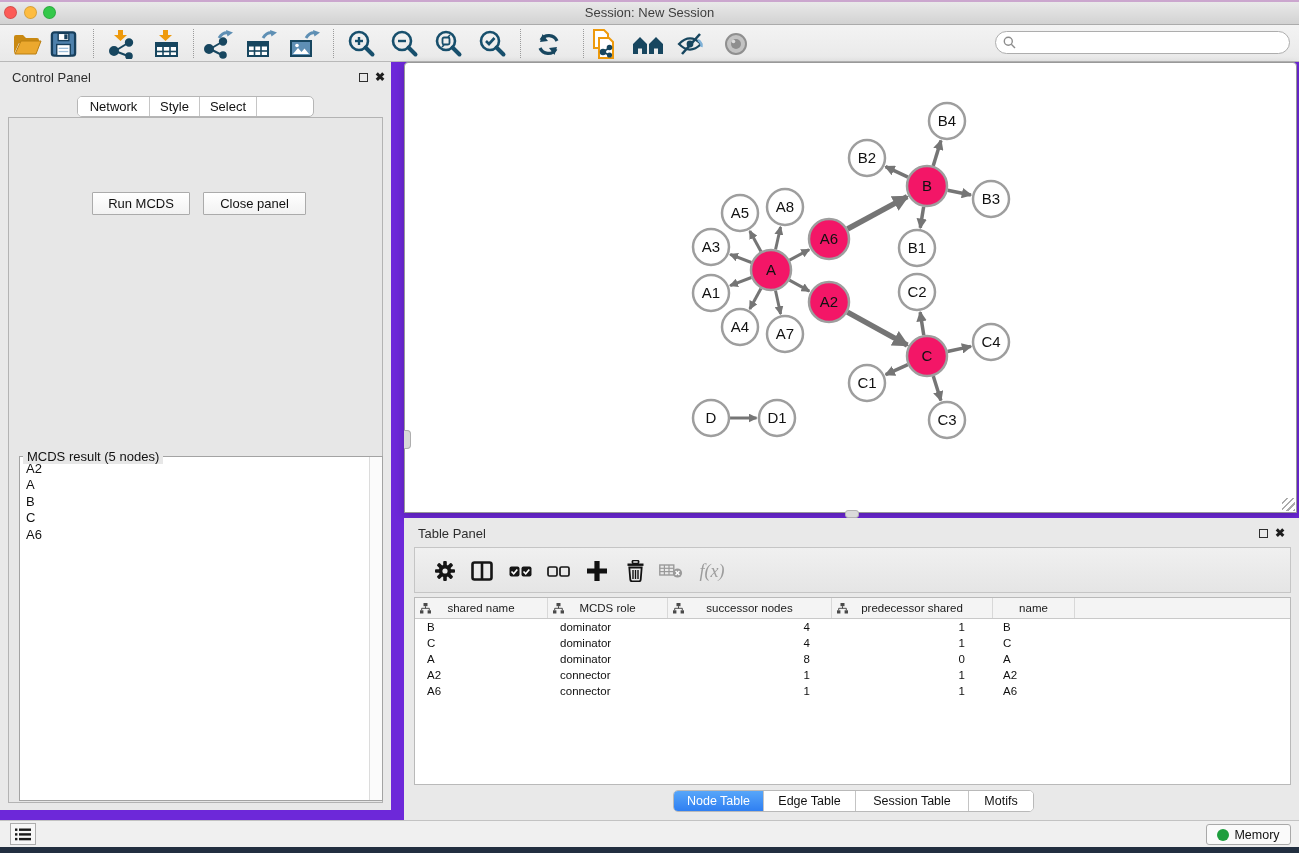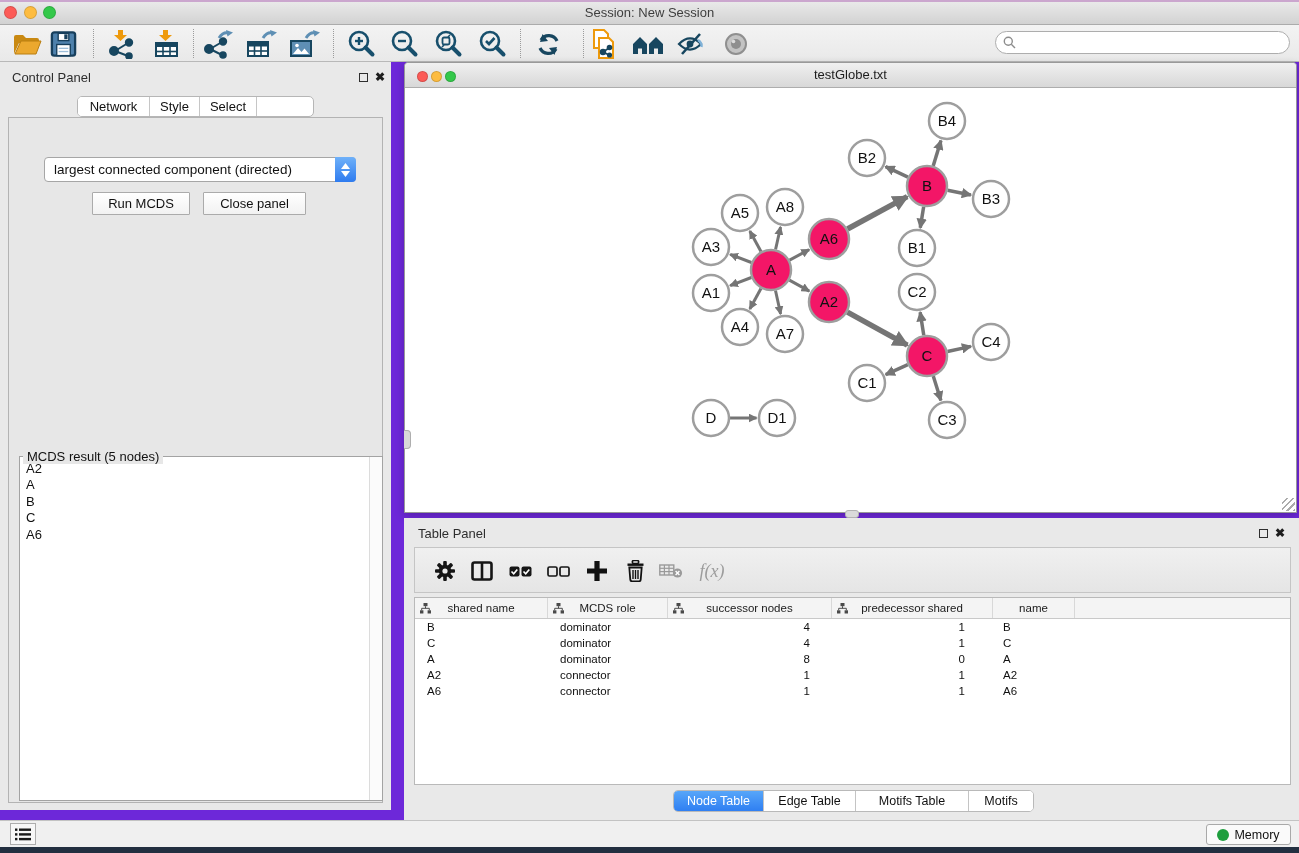--- a/index.html
+++ b/index.html
@@ -275,54 +275,37 @@
     <div class="panel-title">Control Panel</div>
     <div class="win-float" style="left:359px; top:11px;"></div>
     <div class="win-close" style="left:375px; top:9px;">✖</div>
     <div class="cp-tabs">
         <div class="cp-tab" style="width: 72px;">Network</div>
         <div class="cp-tab" style="width: 50px;">Style</div>
         <div class="cp-tab" style="width: 57px;">Select</div>
         <div class="cp-tab active" style="width: 56px; margin-top: 36px;">MCDS</div>
       </div>
     <div class="cp-content">
-      <div class="dropdown">
-        <span class="dd-text">largest connected component (directed)</span>
-        <span class="dd-stepper">
-          <svg width="9" height="6" viewBox="0 0 9 6">
-              <path d="M4.5 0 L9 6 H0 Z" fill="#FFF"></path>
-            </svg>
-          <svg width="9" height="6" viewBox="0 0 9 6">
-              <path d="M4.5 6 L0 0 H9 Z" fill="#FFF"></path>
-            </svg>
-        </span>
-      </div>
       <div class="btn" style="left:83px; top:74px; width:98px;">Run MCDS</div>
       <div class="btn" style="left:194px; top:74px; width:103px;">Close panel</div>
       <div class="result-box">
         <div class="result-legend">MCDS result (5 nodes)</div>
         <div class="result-list">
             <div class="result-item">A2</div>
             <div class="result-item">A</div>
             <div class="result-item">B</div>
             <div class="result-item">C</div>
             <div class="result-item">A6</div>
           </div>
         <div class="result-scroll"></div>
       </div>
     </div>
   </div>
 
   <div class="netwin">
-    <div class="net-titlebar">
-      <span class="ntl red"></span>
-      <span class="ntl yel"></span>
-      <span class="ntl grn"></span>
-      <div class="net-title">testGlobe.txt</div>
-    </div>
     <svg class="net-canvas" viewBox="0 0 891 424">
         <defs>
           <marker id="arrow" viewBox="0 0 6 6" refX="5.2" refY="3" markerWidth="3" markerHeight="3" orient="auto" markerUnits="strokeWidth">
             <path d="M0 0 L6 3 L0 6 Z" fill="#757575"></path>
           </marker>
         </defs>
         <line x1="346.39133153665693" y1="188.5166562442815" x2="325.141795404692" y2="196.66231176153474" stroke="#757575" stroke-width="3" marker-end="url(#arrow)"></line>
         <line x1="346.39133153665693" y1="173.4833437557185" x2="325.141795404692" y2="165.33768823846526" stroke="#757575" stroke-width="3" marker-end="url(#arrow)"></line>
         <line x1="355.96678911489033" y1="162.55183804995966" x2="344.79432491165466" y2="142.0089199988489" stroke="#757575" stroke-width="3" marker-end="url(#arrow)"></line>
         <line x1="370.5555396141918" y1="160.500071736137" x2="375.55292561471754" y2="138.01183473377102" stroke="#757575" stroke-width="3" marker-end="url(#arrow)"></line>
@@ -535,21 +518,21 @@
             <div class="td" style="width: 164px; padding-right: 22px; text-align: right;">1</div>
             <div class="td" style="width: 161px; padding-right: 28px; text-align: right;">1</div>
             <div class="td" style="width: 82px; padding-left: 10px; text-align: left;">A6</div>
           </div>
         </div>
     </div>
 
     <div class="bottom-tabs">
         <div class="bt-tab active" style="width: 90px;">Node Table</div>
         <div class="bt-tab" style="width: 92px;">Edge Table</div>
-        <div class="bt-tab" style="width: 113px;">Motifs Table</div>
+        <div class="bt-tab" style="width: 113px;">Session Table</div>
         <div class="bt-tab" style="width: 64px;">Motifs</div>
       </div>
   </div>
 
   <div class="statusbar">
     <div class="list-btn">
       <svg width="16" height="13" viewBox="0 0 16 13">
         <g fill="#1A1A1A">
           <rect x="0" y="0.5" width="2.4" height="2.4"></rect>
             <rect x="4" y="0.5" width="12" height="2.4"></rect>

